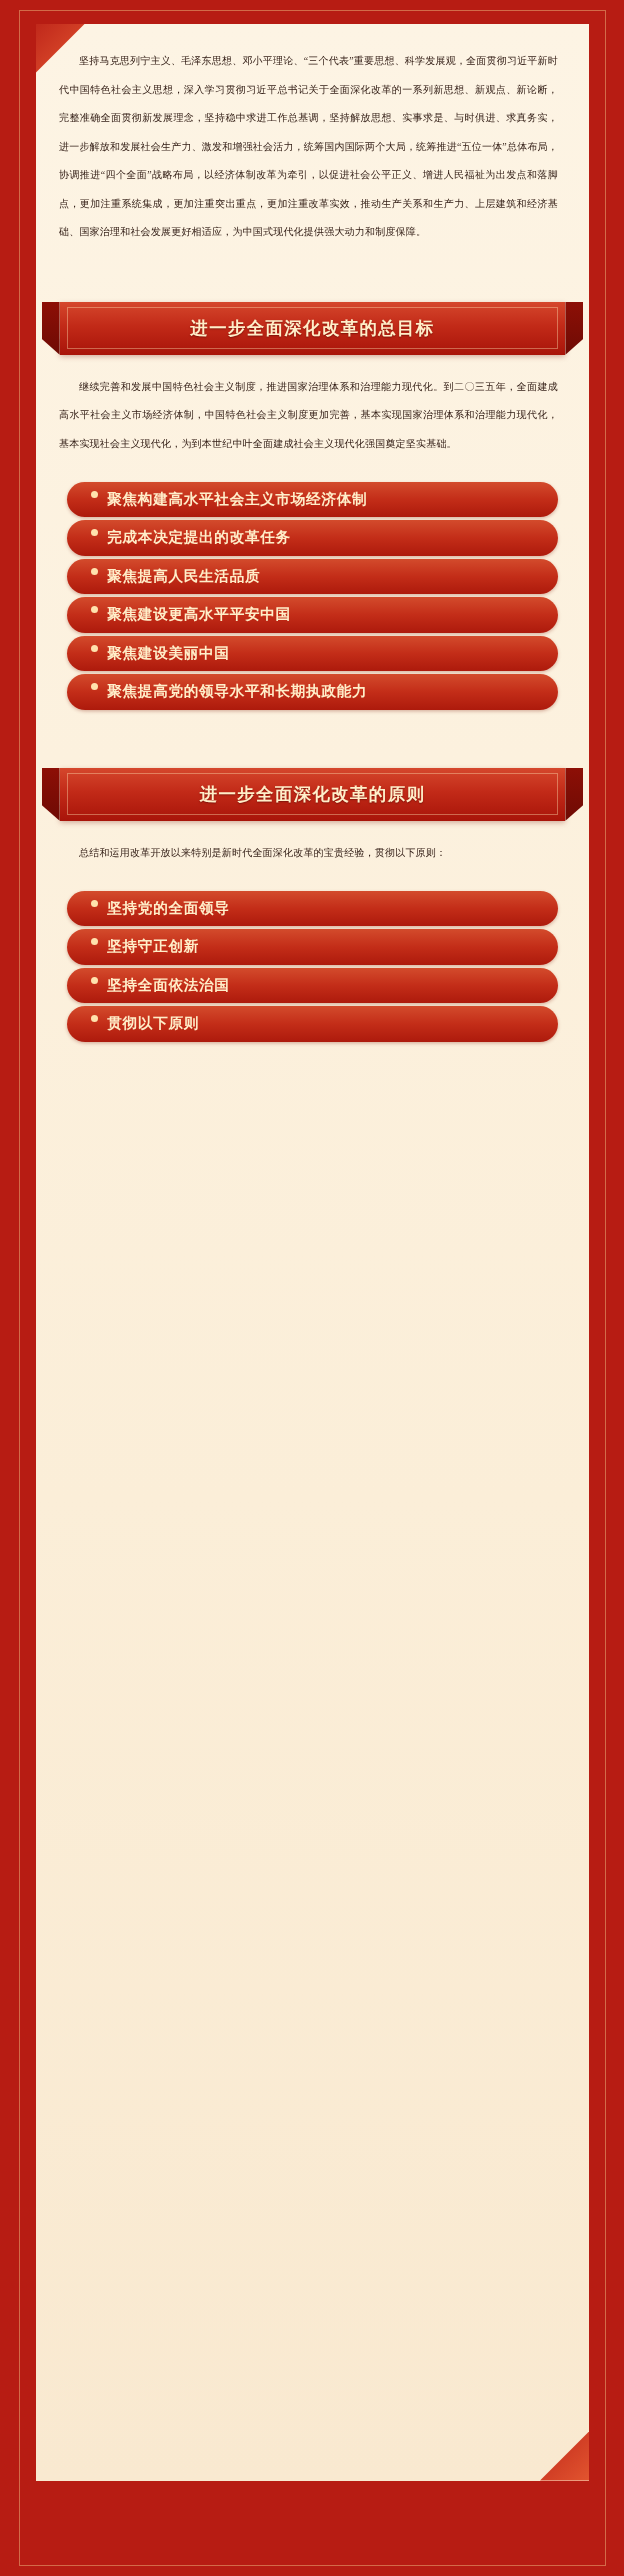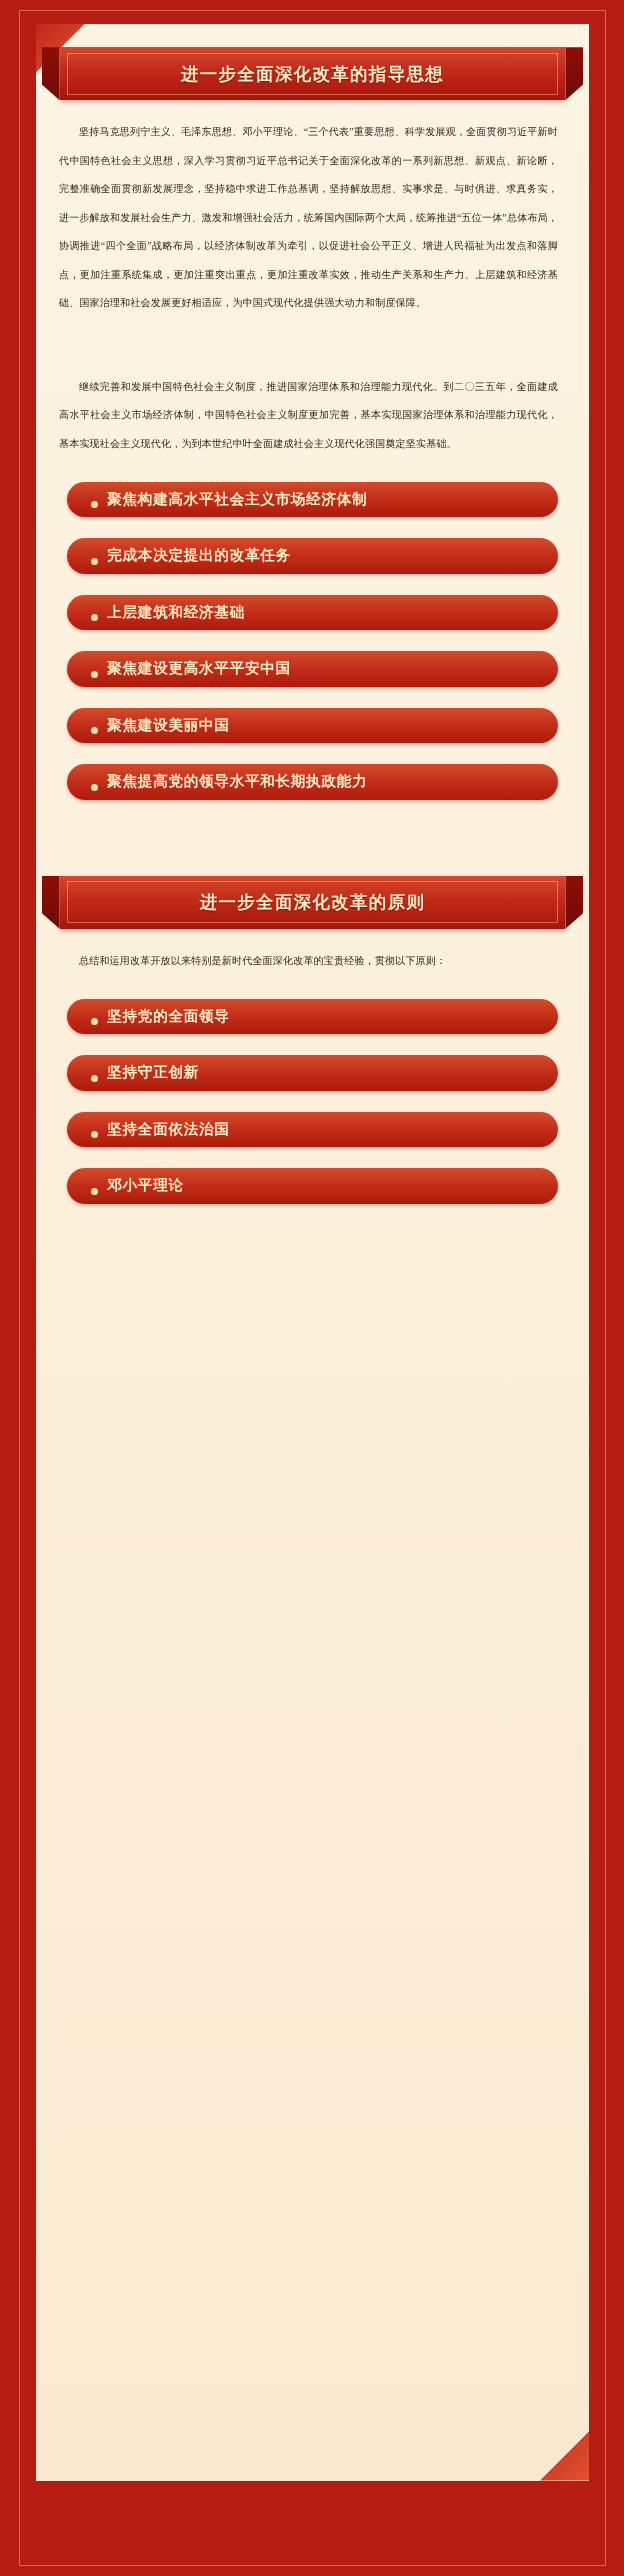--- a/index.html
+++ b/index.html
@@ -95,22 +95,22 @@
     margin: 0 31px 0 23px;
     text-indent: 2em;
     letter-spacing: 0.2px;
   }
 
   
   .pill-list { margin: 23.6px 31px 0 31px; }
   .pill {
     position: relative;
     display: flex;
-    align-items: flex-end;
-    margin-bottom: 21px;
+    align-items: flex-start;
+    margin-bottom: 3px;
     padding: 9px 12.5px 9px 23.6px;
     border-radius: 18px;
     background: linear-gradient(180deg,#d34b2c 0%, #c32d18 50%, #ad1a0c 100%);
     box-shadow: 0 1.4px 3.5px rgba(130,30,12,0.3);
     color: #ffeec9;
     font-size: 14.6px;
     font-weight: bold;
     letter-spacing: 0.7px;
   }
   .pill .dot {
@@ -137,46 +137,46 @@
 
   .spacer-lg { height: 37px; }
 </style>
 </head>
 <body>
 
 <div class="page">
   <div class="sheet">
 
     <div class="section first-section">
+      <p class="body">坚持马克思列宁主义、毛泽东思想、邓小平理论、“三个代表”重要思想、科学发展观，全面贯彻习近平新时代中国特色社会主义思想，深入学习贯彻习近平总书记关于全面深化改革的一系列新思想、新观点、新论断，完整准确全面贯彻新发展理念，坚持稳中求进工作总基调，坚持解放思想、实事求是、与时俱进、求真务实，进一步解放和发展社会生产力、激发和增强社会活力，统筹国内国际两个大局，统筹推进“五位一体”总体布局，协调推进“四个全面”战略布局，以经济体制改革为牵引，以促进社会公平正义、增进人民福祉为出发点和落脚点，更加注重系统集成，更加注重突出重点，更加注重改革实效，推动生产关系和生产力、上层建筑和经济基础、国家治理和社会发展更好相适应，为中国式现代化提供强大动力和制度保障。</p>
+    </div>
+
+    <div class="spacer-lg"></div>
+
+    <div class="section">
       <div class="banner">
         <span class="tail-l"></span>
         <span class="tail-r"></span>
         <span class="inner-line"></span>
-        <h2>进一步全面深化改革的指导思想</h2>
-      </div>
-      <p class="body">坚持马克思列宁主义、毛泽东思想、邓小平理论、“三个代表”重要思想、科学发展观，全面贯彻习近平新时代中国特色社会主义思想，深入学习贯彻习近平总书记关于全面深化改革的一系列新思想、新观点、新论断，完整准确全面贯彻新发展理念，坚持稳中求进工作总基调，坚持解放思想、实事求是、与时俱进、求真务实，进一步解放和发展社会生产力、激发和增强社会活力，统筹国内国际两个大局，统筹推进“五位一体”总体布局，协调推进“四个全面”战略布局，以经济体制改革为牵引，以促进社会公平正义、增进人民福祉为出发点和落脚点，更加注重系统集成，更加注重突出重点，更加注重改革实效，推动生产关系和生产力、上层建筑和经济基础、国家治理和社会发展更好相适应，为中国式现代化提供强大动力和制度保障。</p>
-    </div>
-
-    <div class="spacer-lg"></div>
-
-    <div class="section">
+        <h2>进一步全面深化改革的总目标</h2>
+      </div>
       <p class="body">继续完善和发展中国特色社会主义制度，推进国家治理体系和治理能力现代化。到二〇三五年，全面建成高水平社会主义市场经济体制，中国特色社会主义制度更加完善，基本实现国家治理体系和治理能力现代化，基本实现社会主义现代化，为到本世纪中叶全面建成社会主义现代化强国奠定坚实基础。</p>
 
       <div class="pill-list">
         <div class="pill">
           <span class="dot"></span>
           <span class="pill-text">聚焦构建高水平社会主义市场经济体制</span>
         </div>
         <div class="pill">
           <span class="dot"></span>
           <span class="pill-text">完成本决定提出的改革任务</span>
         </div>
         <div class="pill">
           <span class="dot"></span>
-          <span class="pill-text">上层建筑和经济基础</span>
+          <span class="pill-text">聚焦提高人民生活品质</span>
         </div>
         <div class="pill">
           <span class="dot"></span>
           <span class="pill-text">聚焦建设更高水平平安中国</span>
         </div>
         <div class="pill">
           <span class="dot"></span>
           <span class="pill-text">聚焦建设美丽中国</span>
         </div>
         <div class="pill">
@@ -206,20 +206,20 @@
         <div class="pill">
           <span class="dot"></span>
           <span class="pill-text">坚持守正创新</span>
         </div>
         <div class="pill">
           <span class="dot"></span>
           <span class="pill-text">坚持全面依法治国</span>
         </div>
         <div class="pill">
           <span class="dot"></span>
-          <span class="pill-text">邓小平理论</span>
+          <span class="pill-text">贯彻以下原则</span>
         </div>
       </div>
     </div>
 
   </div>
 </div>
 
 
 </body></html>

